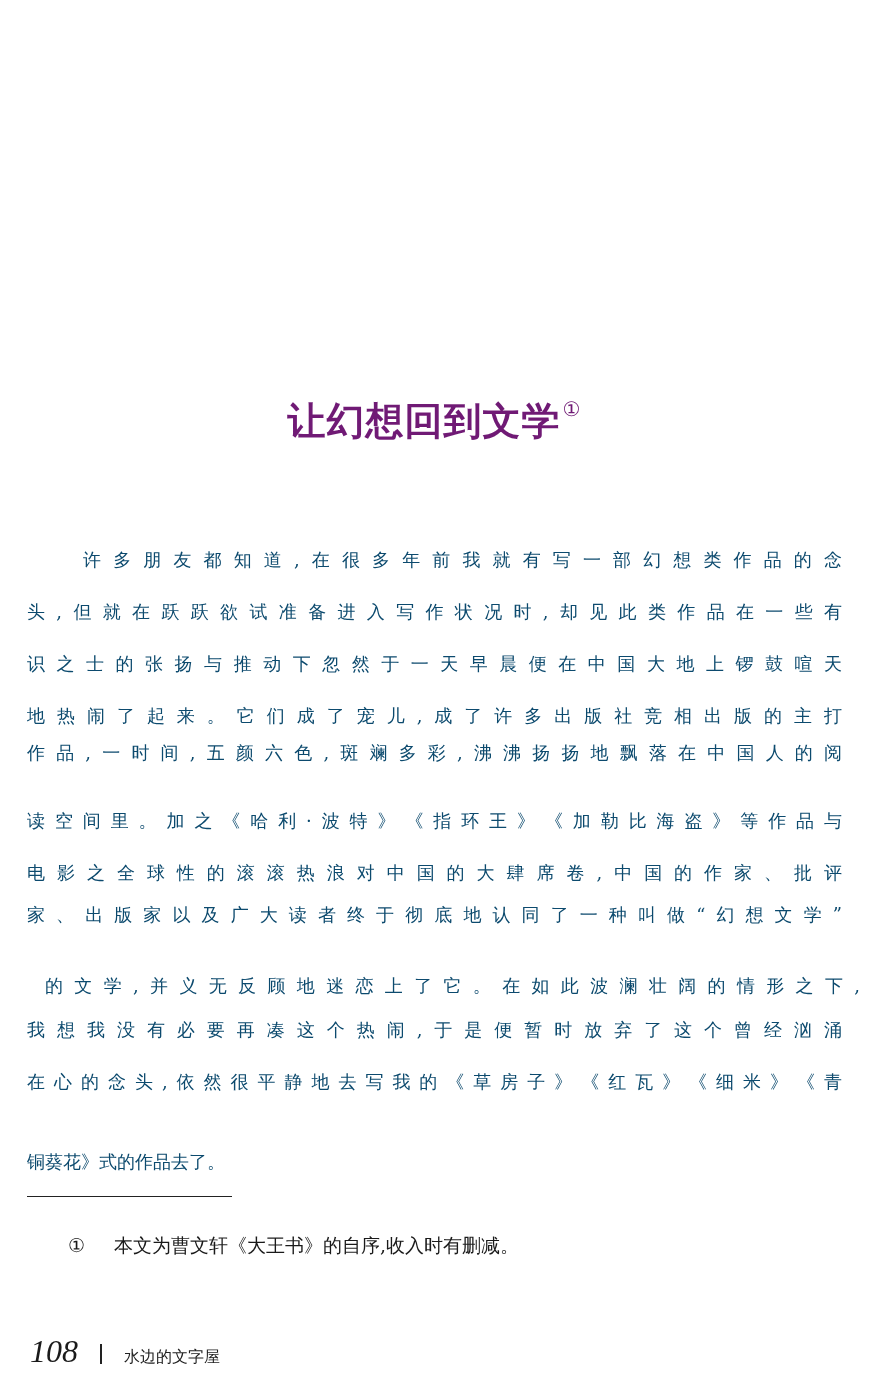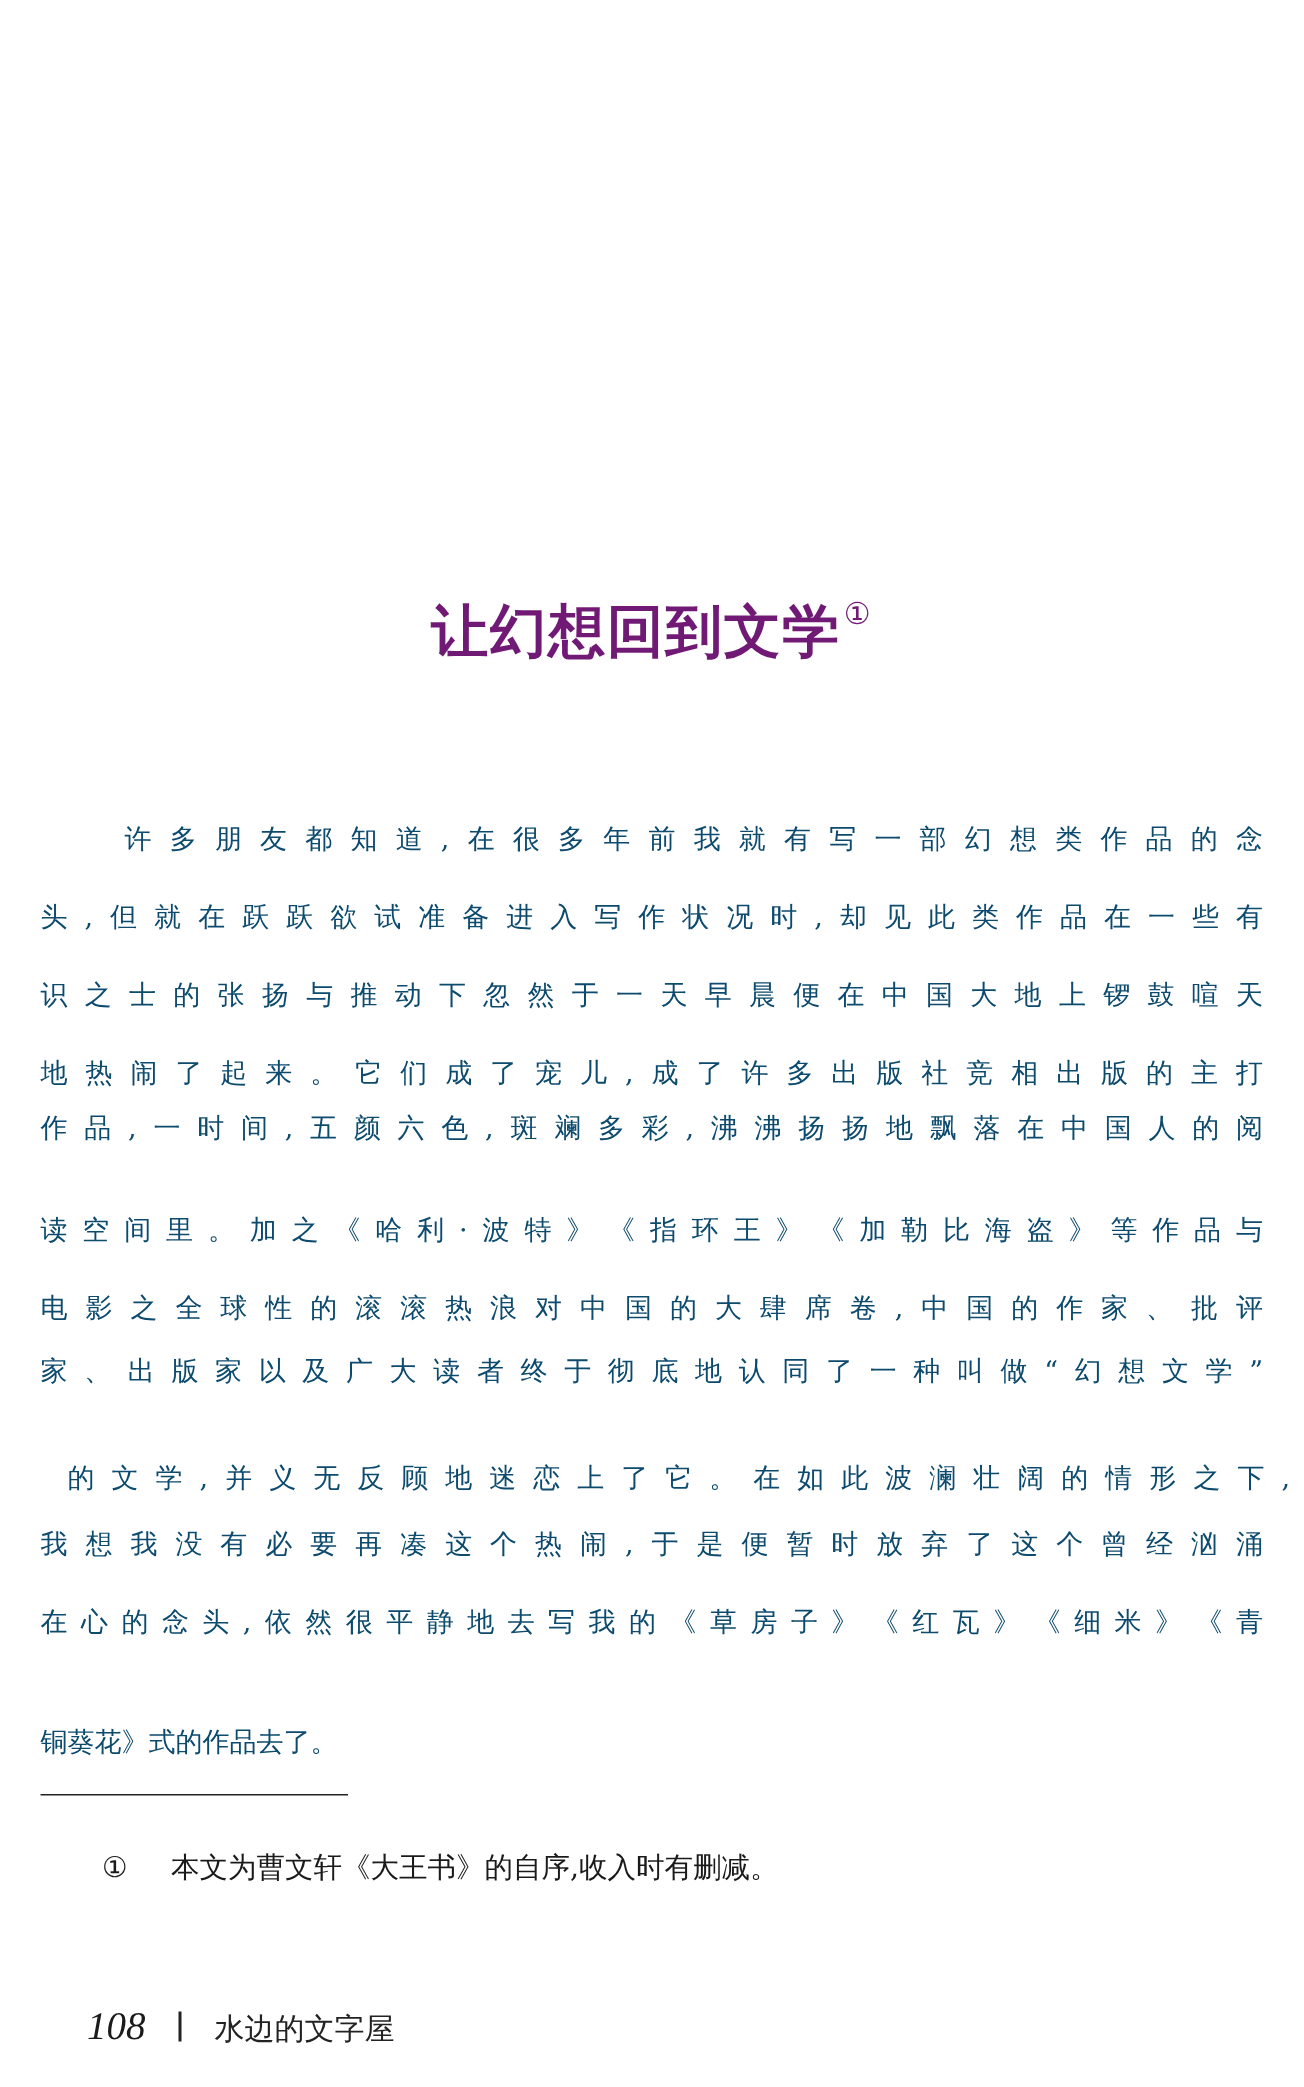--- a/index.html
+++ b/index.html
@@ -92,35 +92,34 @@
       position: absolute;
       left: 30px;
       top: 1334px;
       height: 34px;
       line-height: 34px;
       white-space: nowrap;
     }
     .folio .page-number {
       font-family: "Liberation Serif", "DejaVu Serif", serif;
       font-style: italic;
-      font-size: 26px;
+      font-size: 32px;
       color: #1a1a1a;
-      margin-left: 28px;
     }
     .folio .separator {
       display: inline-block;
       width: 2px;
       height: 20px;
       background: #222222;
       margin: 0 22px 0 22px;
       vertical-align: -2px;
     }
     .folio .book-title {
       font-family: Liberation Sans, sans-serif;
-      font-size: 20px;
+      font-size: 16px;
       color: #222222;
     }
   </style>
 </head>
 <body>
 
 <div class="page">
 
   <h1 class="title" style="margin:0;">
     <span>让幻想回到文学</span><span class="fn-mark">①</span>

